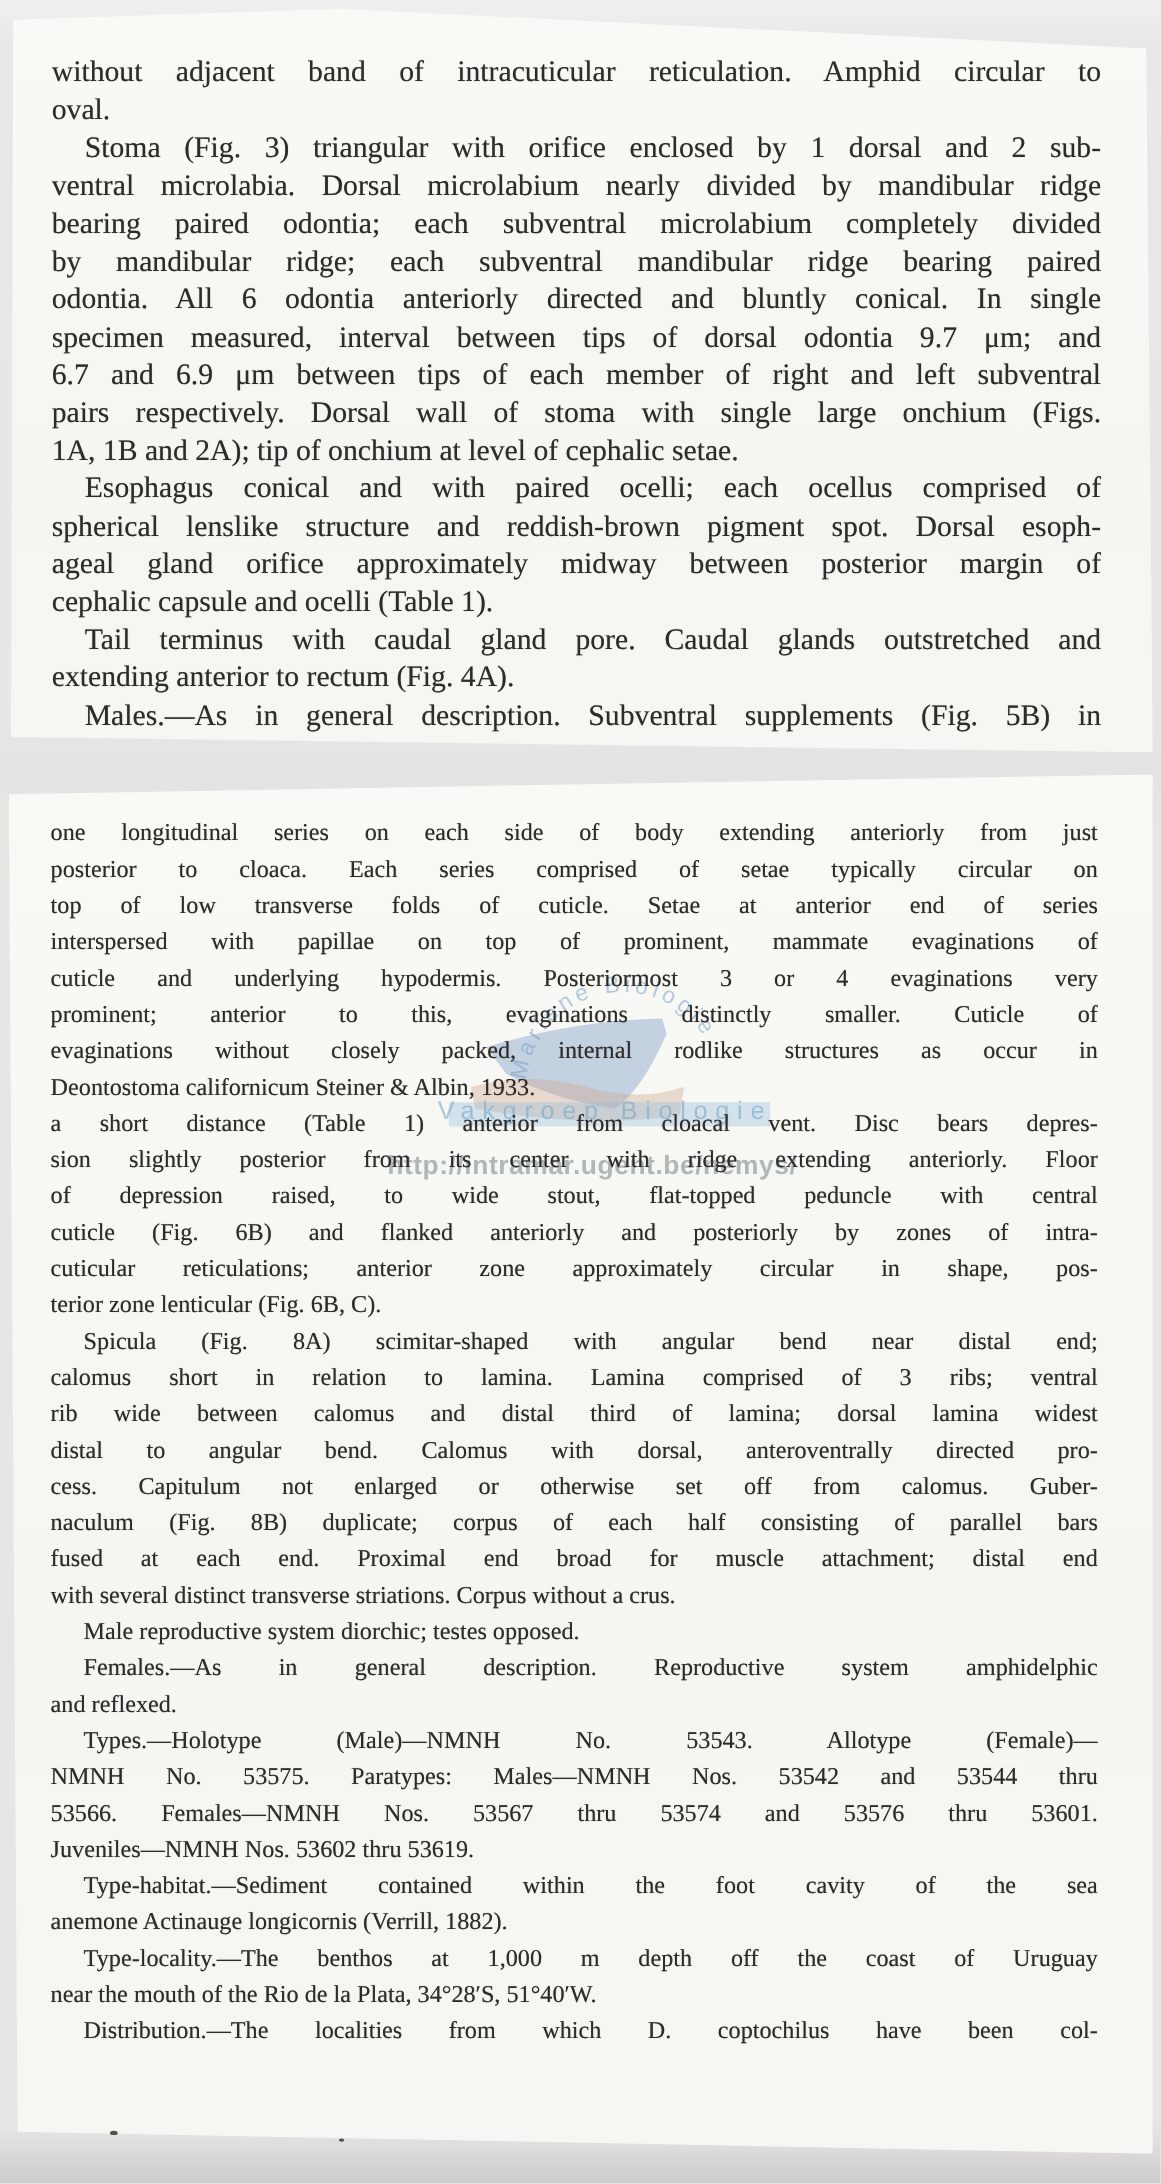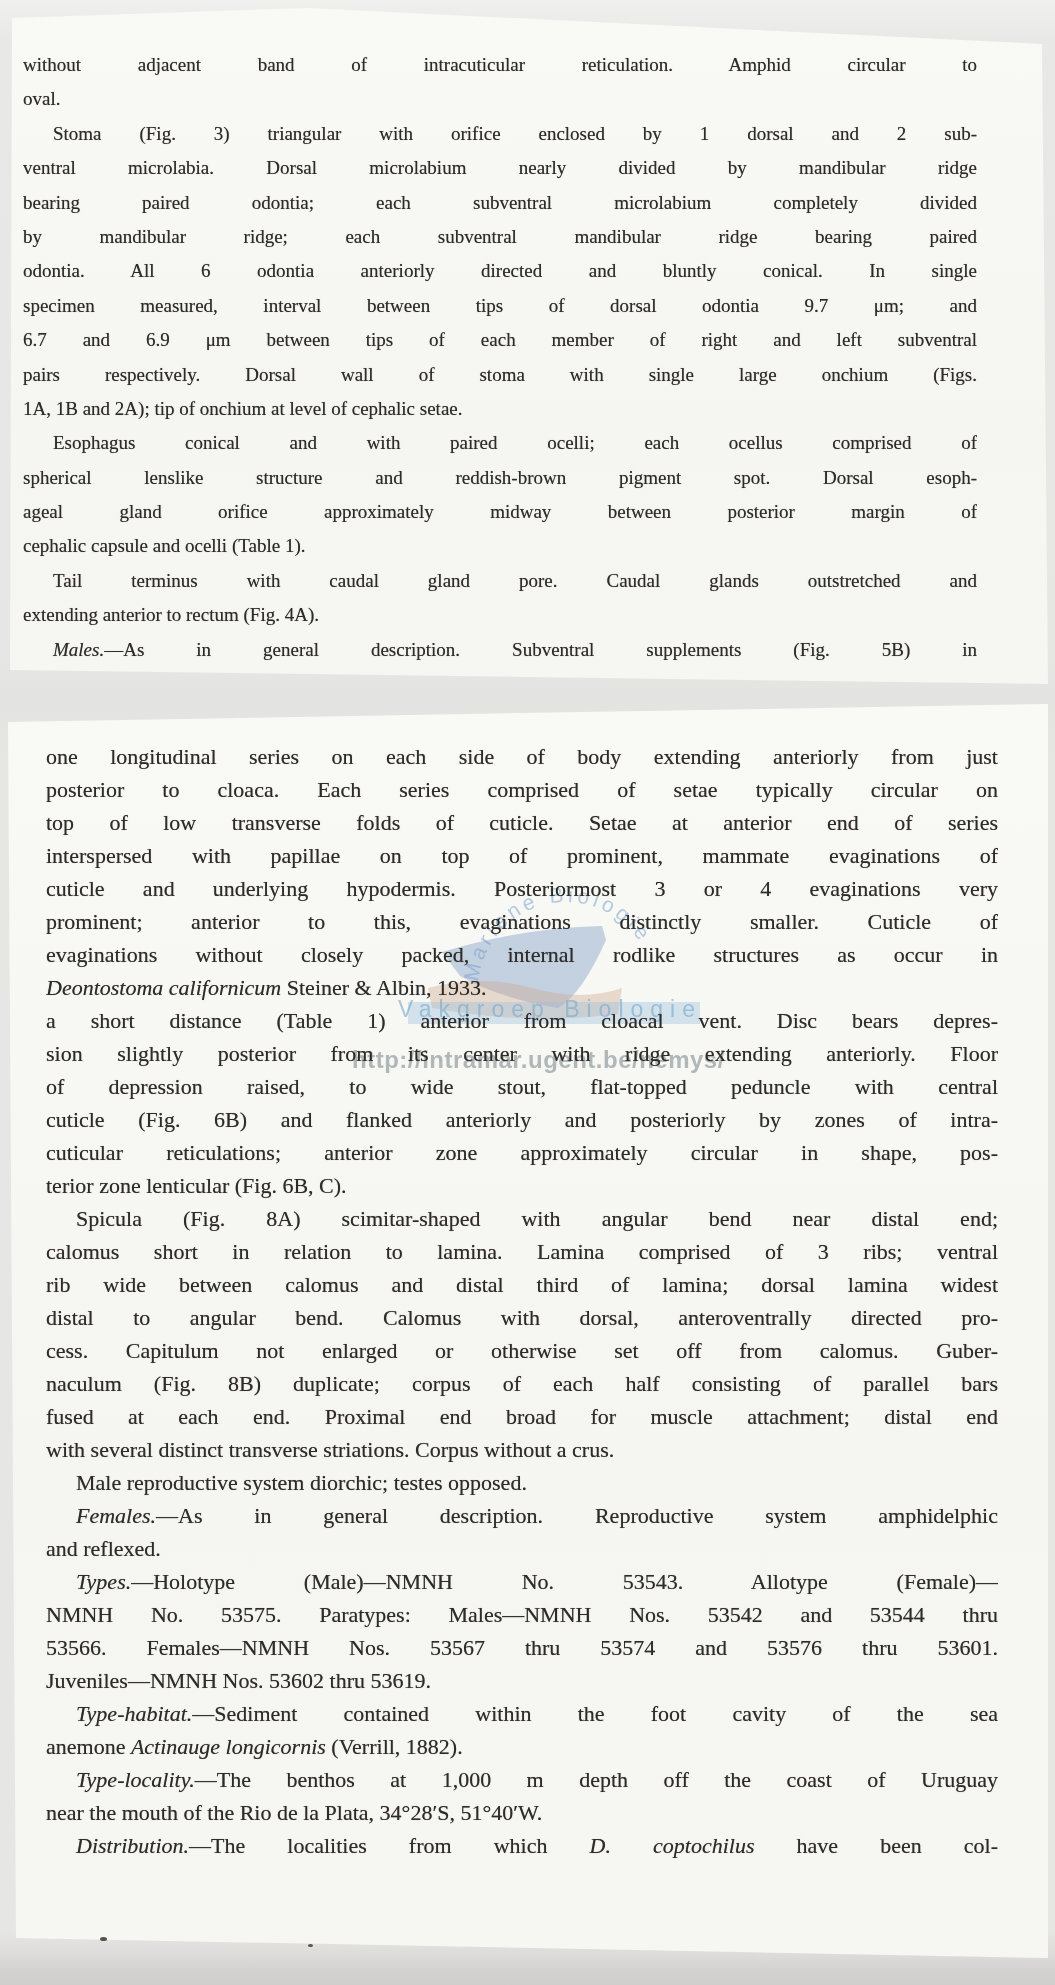--- a/index.html
+++ b/index.html
@@ -9,30 +9,30 @@
     font-family:"Liberation Serif","DejaVu Serif",serif;
   }
   .paper{position:absolute;background:linear-gradient(180deg,#f9f9f6,#f5f5f2 60%,#f6f6f3);}
   .paper1{left:8px;top:4px;width:1042px;height:692px;
     clip-path:polygon(4px 14px,300px 4px,1034px 40px,1040px 680px,2px 666px);
     box-shadow:0 2px 3px rgba(0,0,0,0.12);}
   .paper2{left:8px;top:698px;width:1042px;height:1262px;
     clip-path:polygon(0px 24px,1040px 6px,1040px 1260px,8px 1240px);
     box-shadow:0 2px 3px rgba(0,0,0,0.12);}
   .textcol{position:absolute;color:#2e2c29;text-shadow:0 0 .7px rgba(40,38,34,.55);}
-  .block1{left:23px;top:48px;width:954px;font-size:19px;}
+  .block1{left:47px;top:48px;width:954px;font-size:27px;}
   .block2{left:46px;top:740px;width:952px;font-size:22px;}
   .line{
     text-align:justify;text-align-last:justify;
     height:34.4px;line-height:34.4px;overflow:hidden;
   }
   .block2 .line{height:33px;line-height:33px;}
   .line.end{text-align-last:left;}
   .line.indent{text-indent:30px;}
-  .it{font-style:italic;}
+  .it{}
   .watermark{position:absolute;left:0;top:0;width:1055px;height:1985px;mix-blend-mode:multiply;pointer-events:none;}
   .wm-institute{
     position:absolute;left:398px;top:996px;width:300px;
     font-family:"Liberation Sans","DejaVu Sans",sans-serif;
     font-size:23px;letter-spacing:7px;color:rgba(125,175,212,0.62);white-space:nowrap;
   }
   .wm-url{
     position:absolute;left:352px;top:1046px;width:360px;
     font-family:"Liberation Sans","DejaVu Sans",sans-serif;font-weight:bold;
     font-size:24px;letter-spacing:.5px;color:rgba(148,158,163,0.68);white-space:nowrap;

